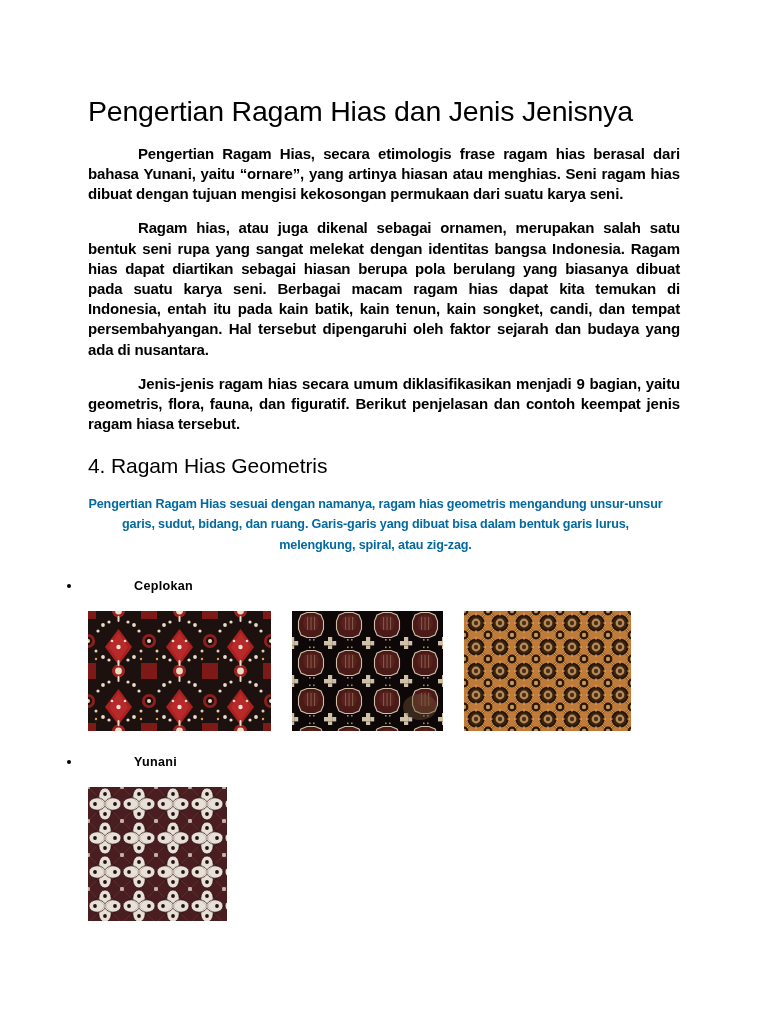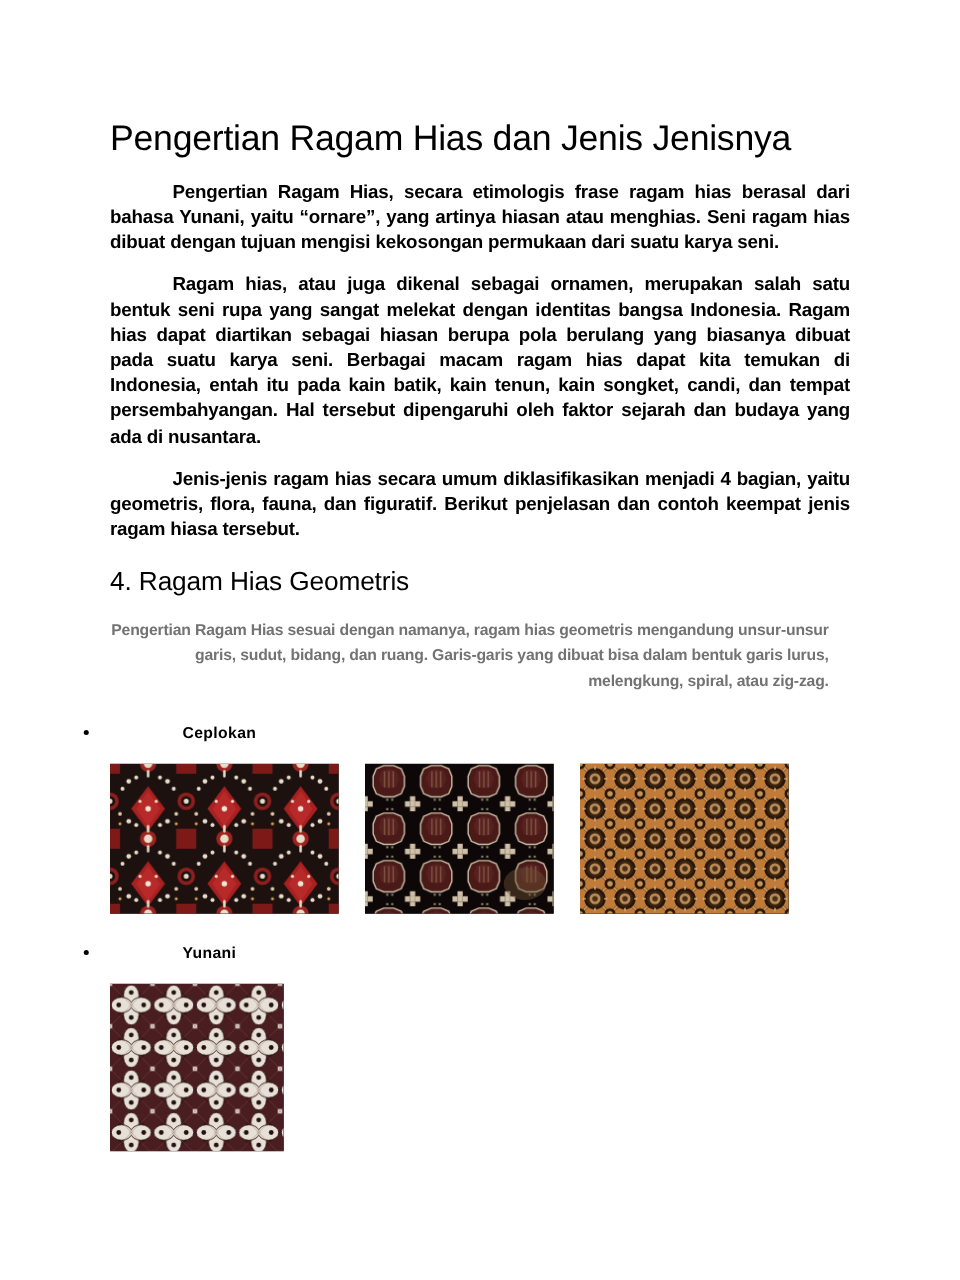--- a/index.html
+++ b/index.html
@@ -70,46 +70,46 @@
     letter-spacing: -0.1px;
     color: #000;
     margin: 20px 0 16px 0;
   }
 
   .section-para {
     font-family: "Liberation Sans", sans-serif;
     font-size: 12.6px;
     font-weight: bold;
     line-height: 20.5px;
-    text-align: right;
+    text-align: center;
     letter-spacing: -0.15px;
     margin: 0 0 12px 0;
     width: 575px;
-    color: #737373;
+    color: #0369a1;
   }
 
   
   .bullet-row {
     position: relative;
     height: 22px;
     margin-top: 22px;
     margin-bottom: 6px;
   }
   .bullet-dot {
     position: absolute;
     left: -21px;
     top: 7px;
     width: 4px;
     height: 4px;
     background: #000;
     border-radius: 50%;
   }
   .bullet-label {
     position: absolute;
-    left: 58px;
+    left: 46px;
     top: 0;
     font-family: "Liberation Sans", sans-serif;
     font-size: 12.6px;
     font-weight: bold;
     letter-spacing: 0.3px;
     line-height: 18px;
     color: #000;
   }
 
   
@@ -144,21 +144,21 @@
 
 <div class="page">
   <div class="content">
 
     <h1 class="doc-title">Pengertian Ragam Hias dan Jenis Jenisnya</h1>
 
     <p class="para indent">Pengertian Ragam Hias, secara etimologis frase ragam hias berasal dari bahasa Yunani, yaitu “ornare”, yang artinya hiasan atau menghias. Seni ragam hias dibuat dengan tujuan mengisi kekosongan permukaan dari suatu karya seni.</p>
 
     <p class="para indent">Ragam hias, atau juga dikenal sebagai ornamen, merupakan salah satu bentuk seni rupa yang sangat melekat dengan identitas bangsa Indonesia. Ragam hias dapat diartikan sebagai hiasan berupa pola berulang yang biasanya dibuat pada suatu karya seni. Berbagai macam ragam hias dapat kita temukan di Indonesia, entah itu pada kain batik, kain tenun, kain songket, candi, dan tempat persembahyangan. Hal tersebut dipengaruhi oleh faktor sejarah dan budaya yang ada di nusantara.</p>
 
-    <p class="para indent">Jenis-jenis ragam hias secara umum diklasifikasikan menjadi 4 bagian, yaitu geometris, flora, fauna, dan figuratif. Berikut penjelasan dan contoh keempat jenis ragam hiasa tersebut.</p>
+    <p class="para indent">Jenis-jenis ragam hias secara umum diklasifikasikan menjadi 9 bagian, yaitu geometris, flora, fauna, dan figuratif. Berikut penjelasan dan contoh keempat jenis ragam hiasa tersebut.</p>
 
     <h2 class="section-heading">4. Ragam Hias Geometris</h2>
 
     <p class="section-para">Pengertian Ragam Hias sesuai dengan namanya, ragam hias geometris mengandung unsur-unsur garis, sudut, bidang, dan ruang. Garis-garis yang dibuat bisa dalam bentuk garis lurus, melengkung, spiral, atau zig-zag.</p>
 
     <div class="bullet-row">
       <span class="bullet-dot"></span>
       <span class="bullet-label">Ceplokan</span>
     </div>
 

